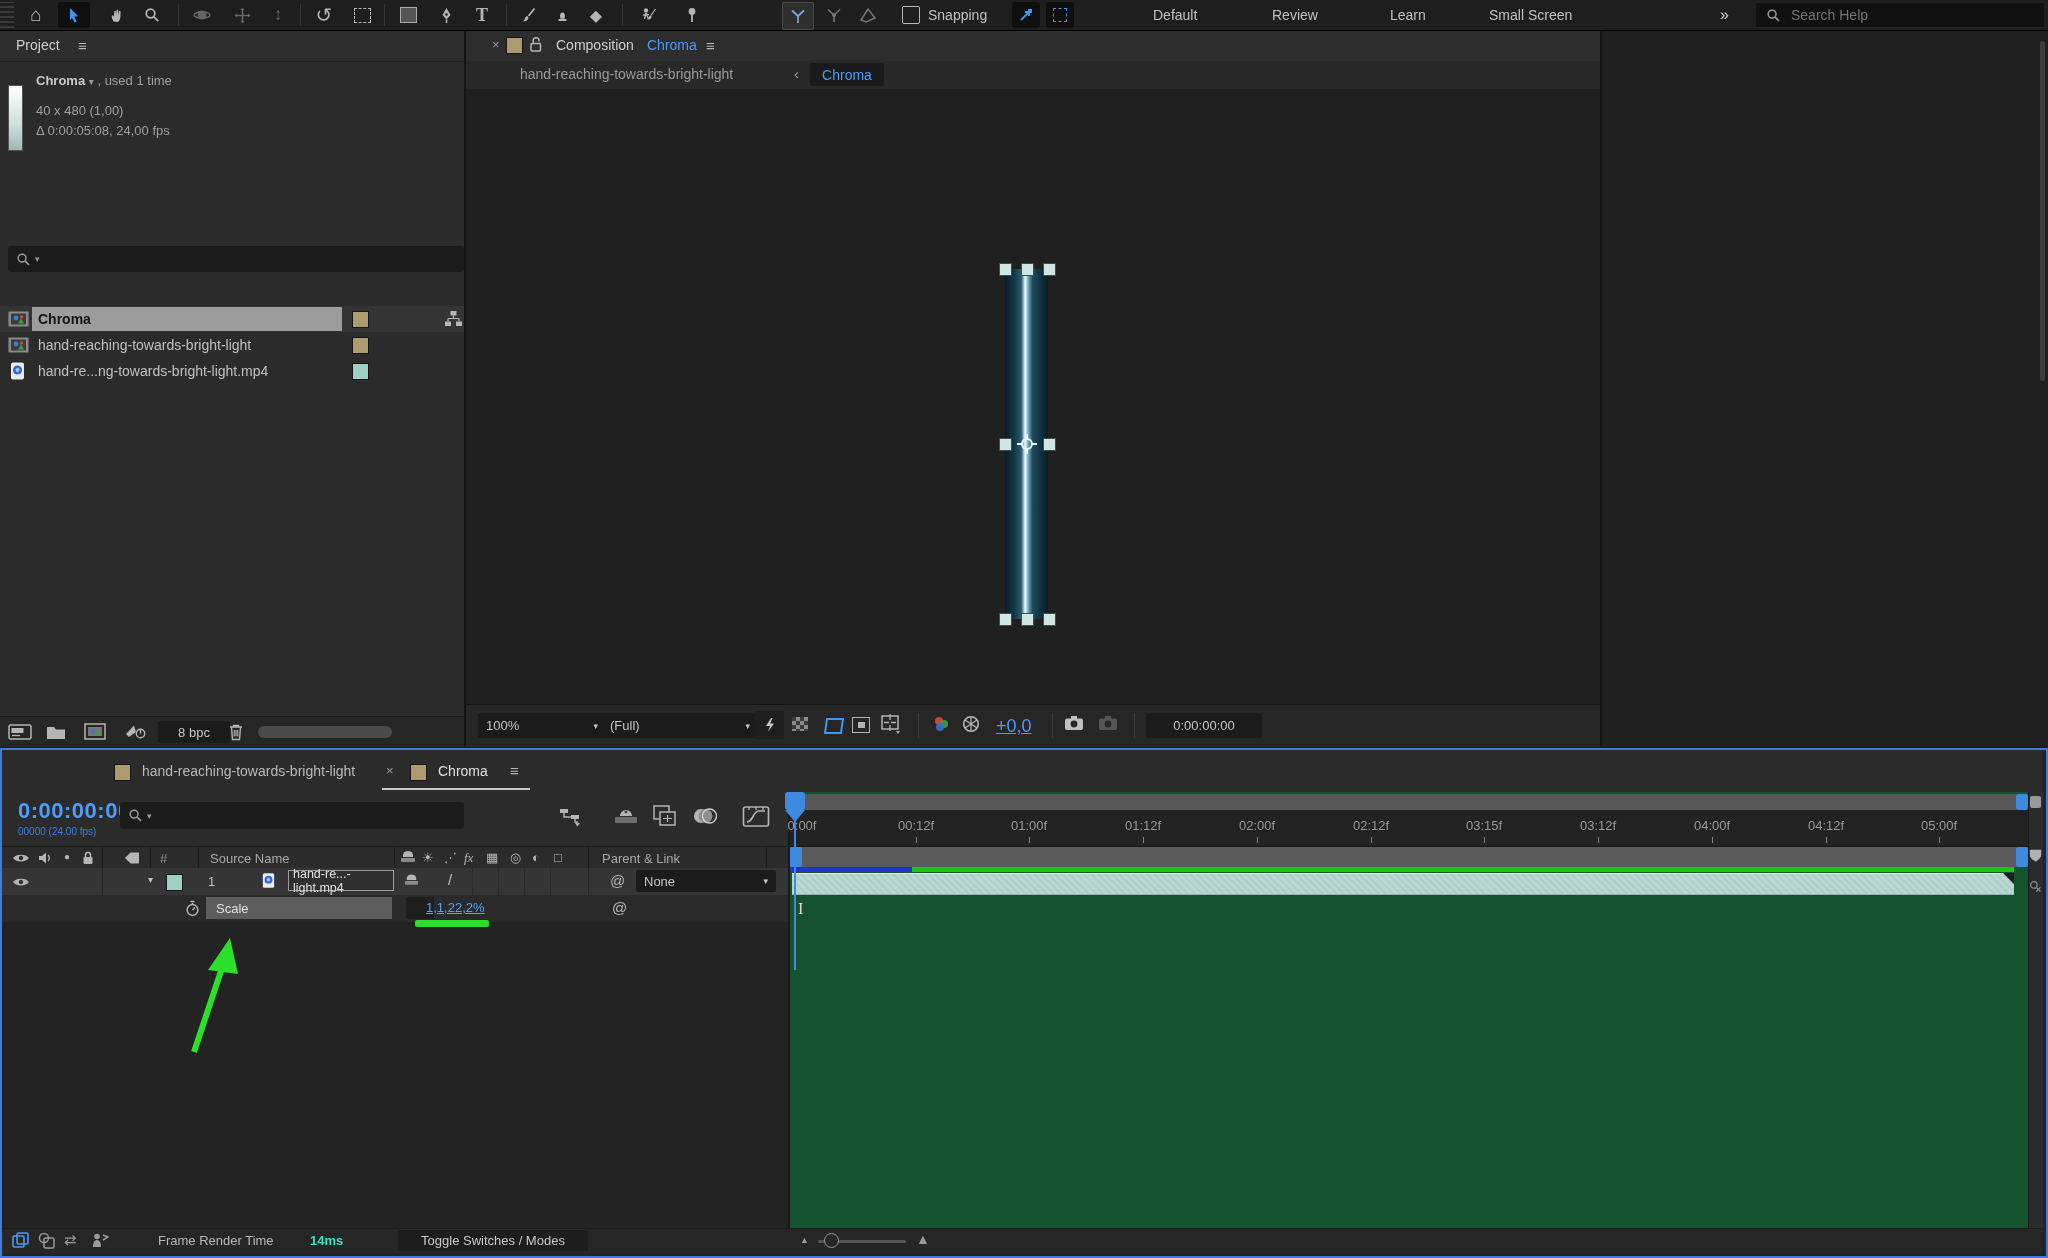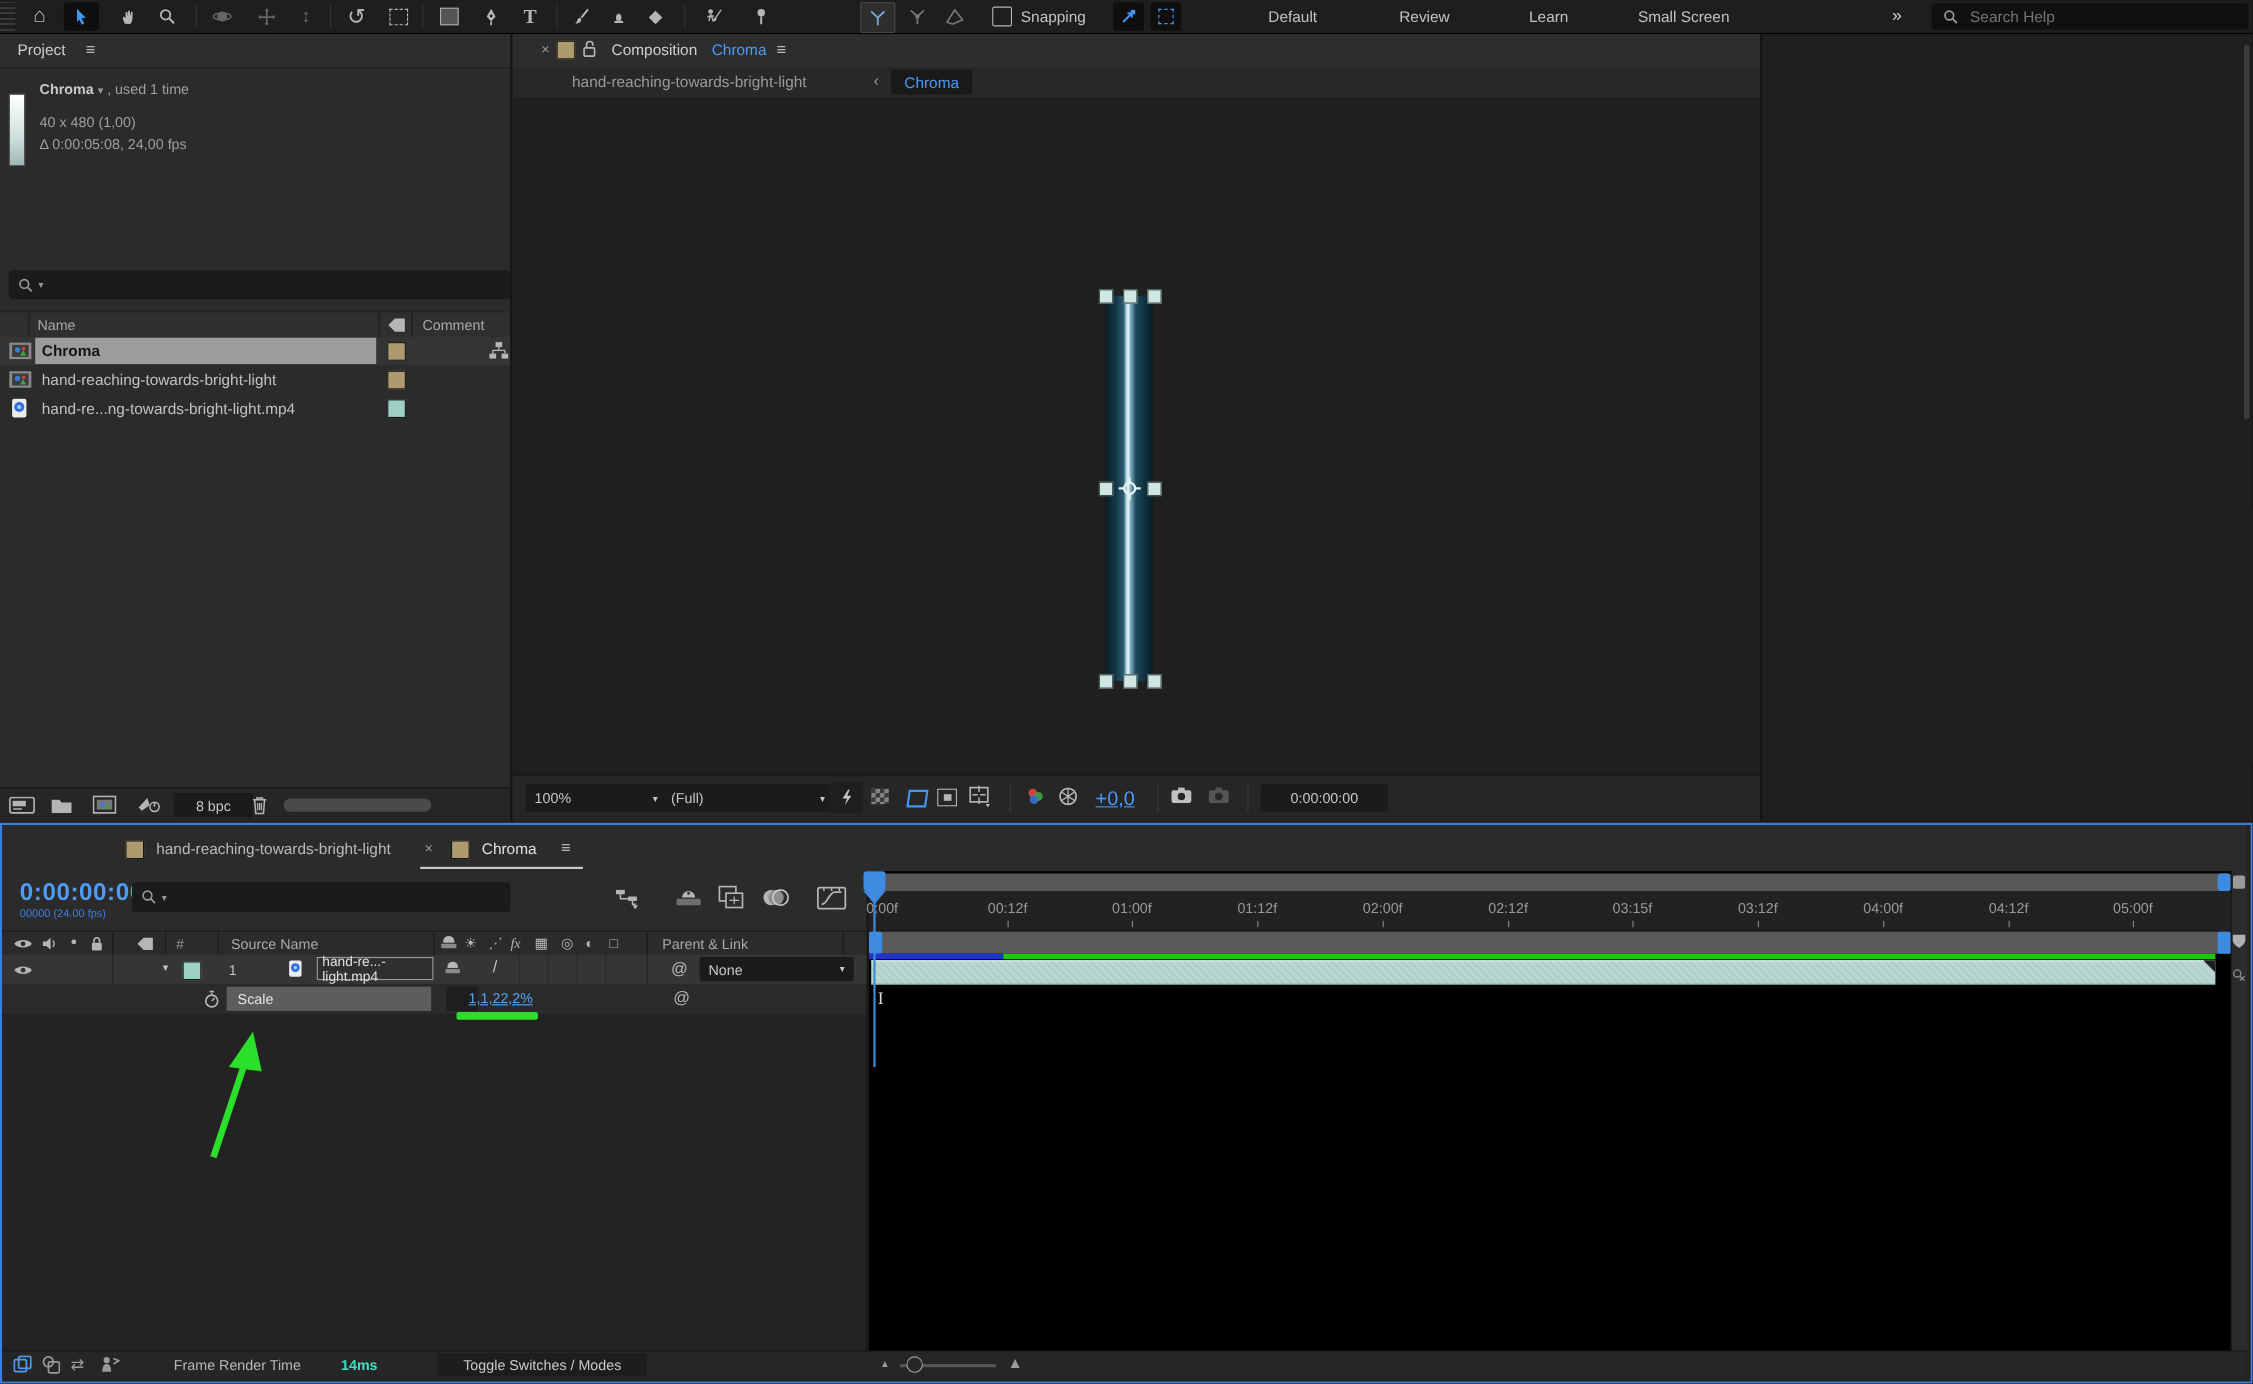--- a/index.html
+++ b/index.html
@@ -195,32 +195,20 @@
     <div class="abs searchbox" style="left:8px;top:215px;width:448px;height:26px;">
       <span class="ic">
         <svg width="15" height="15" viewBox="0 0 16 16">
             <circle cx="6.5" cy="6.5" r="4.2" fill="none" stroke="#9a9a9a" stroke-width="1.6"></circle>
             <path d="M9.8 9.8 L13.8 13.8" stroke="#9a9a9a" stroke-width="1.8"></path>
           </svg>
       </span>
       <span style="font-size:9px;color:#9a9a9a;">▾</span>
     </div>
 
-    <div class="abs" style="left:0;top:252px;width:464px;height:23px;background:#2f2f2f;border-top:1px solid #222;border-bottom:1px solid #222;">
-      <div class="abs cellline" style="left:26px;"></div>
-      <span class="abs" style="left:34px;top:4px;color:#a8a8a8;">Name</span>
-      <div class="abs cellline" style="left:344px;"></div>
-      <span class="abs ic" style="left:352px;top:4px;">
-        <svg width="17" height="15" viewBox="0 0 17 15">
-            <path d="M1 7.5 L7 1.5 H16 V13.5 H7 Z" fill="#b5b5b5"></path>
-          </svg>
-      </span>
-      <div class="abs cellline" style="left:374px;"></div>
-      <span class="abs" style="left:384px;top:4px;color:#a8a8a8;">Comment</span>
-    </div>
 
     <div class="abs" style="left:0;top:275px;width:464px;height:26px;background:#343434;">
       <span class="abs ic" style="left:8px;top:5px;">
         <svg width="21" height="16" viewBox="0 0 21 16">
             <rect x="0.5" y="0.5" width="20" height="15" fill="#8a8a8a"></rect>
             <rect x="3" y="2.5" width="15" height="11" fill="#3c3c3c"></rect>
             <circle cx="8" cy="7" r="2.4" fill="#3a7bd5"></circle>
             <path d="M10 12.5 L13 7.5 L16 12.5 Z" fill="#3aa33a"></path>
             <circle cx="13.5" cy="6" r="1.7" fill="#cc4433"></circle>
           </svg>
@@ -587,21 +575,21 @@
     </div>
 
     <div class="abs" style="left:413px;top:170px;width:74px;height:7px;background:#2bdf2b;border-radius:2px;z-index:30;"></div>
     <svg class="abs" style="left:150px;top:180px;z-index:30;" width="120" height="130" viewBox="0 0 120 130">
       <path d="M42 122 L72 32" stroke="#2bdf2b" stroke-width="6" fill="none"></path>
       <path d="M78 8 L56 40 L86 44 Z" fill="#2bdf2b"></path>
     </svg>
 
     <div class="abs" style="left:0;top:172px;width:786px;height:306px;background:#232323;"></div>
 
-    <div class="abs" style="left:786px;top:42px;width:1240px;height:436px;background:#000000;border-left:2px solid #1a1a1a;">
+    <div class="abs" style="left:786px;top:42px;width:1240px;height:436px;background:#14532d;border-left:2px solid #1a1a1a;">
 
       <div class="abs" style="left:0;top:2px;width:1238px;height:16px;background:#575757;border-radius:3px;">
         <div class="abs" style="left:0;top:0;width:12px;height:16px;background:#3e8ae0;border-radius:3px;"></div>
         <div class="abs" style="left:1226px;top:0;width:12px;height:16px;background:#3e8ae0;border-radius:3px;"></div>
       </div>
 
       <div class="abs" style="left:0;top:18px;width:1238px;height:36px;background:#222;border-bottom:1px solid #191919;">
         <span class="abs rlabel" style="left:12px;top:8px;">0:00f</span>
         <span class="abs rlabel" style="left:126px;top:8px;">00:12f</span>
         <span class="abs rlabel" style="left:239px;top:8px;">01:00f</span>

